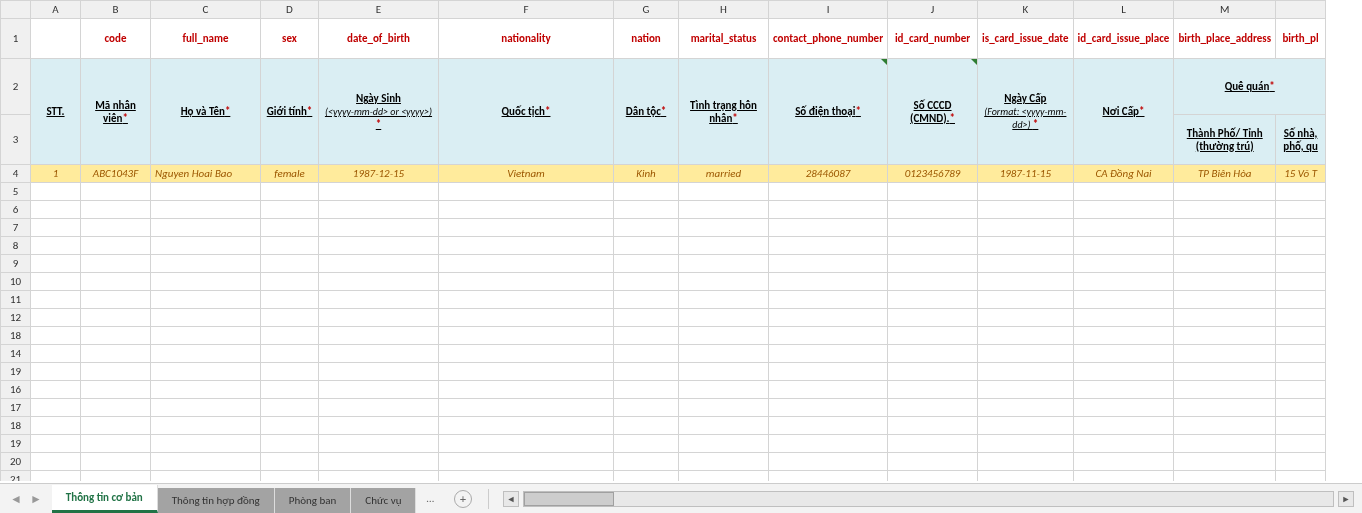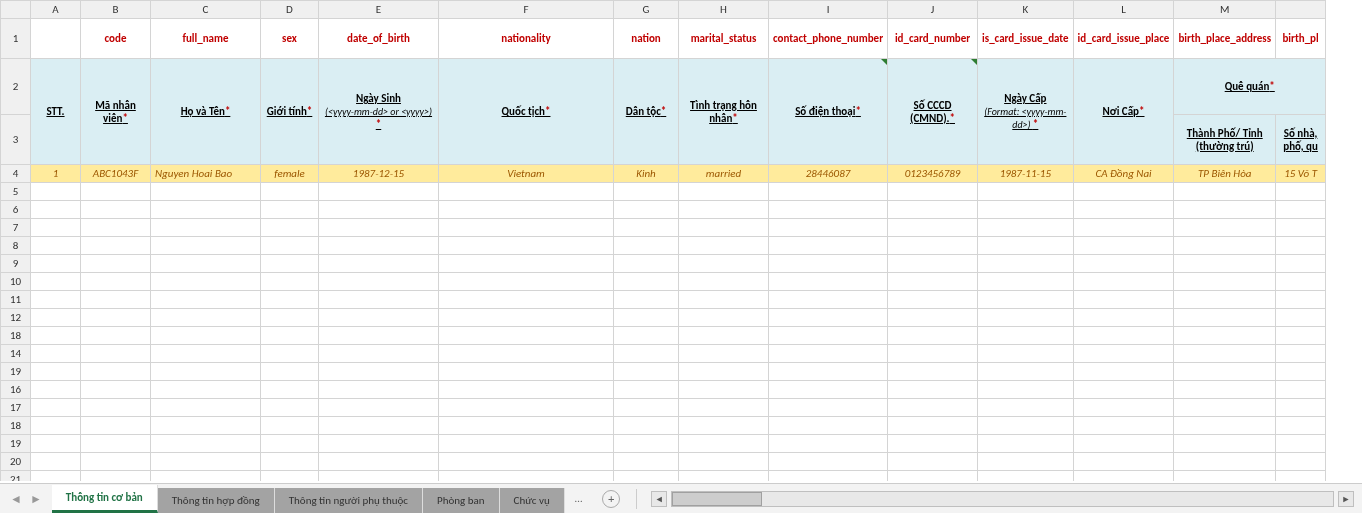--- a/index.html
+++ b/index.html
@@ -432,21 +432,20 @@
 </div>
 
 <div class="tabbar">
 <div class="navgrp">
 <span class="navbtn">◄</span>
 <span class="navbtn">►</span>
 </div>
 <div class="tabs">
 <div class="tab active">Thông tin cơ bản</div>
 <div class="tab">Thông tin hợp đồng</div>
-<div class="tab">Thông tin người phụ thuộc</div>
 <div class="tab">Phòng ban</div>
 <div class="tab">Chức vụ</div>
 </div>
 <span class="dots">…</span>
 <div class="plus">+</div>
 <div class="vsep"></div>
 <div class="hscroll">
 <div class="sb-btn">◄</div>
 <div class="sb-track">
         <div class="sb-thumb"></div>

